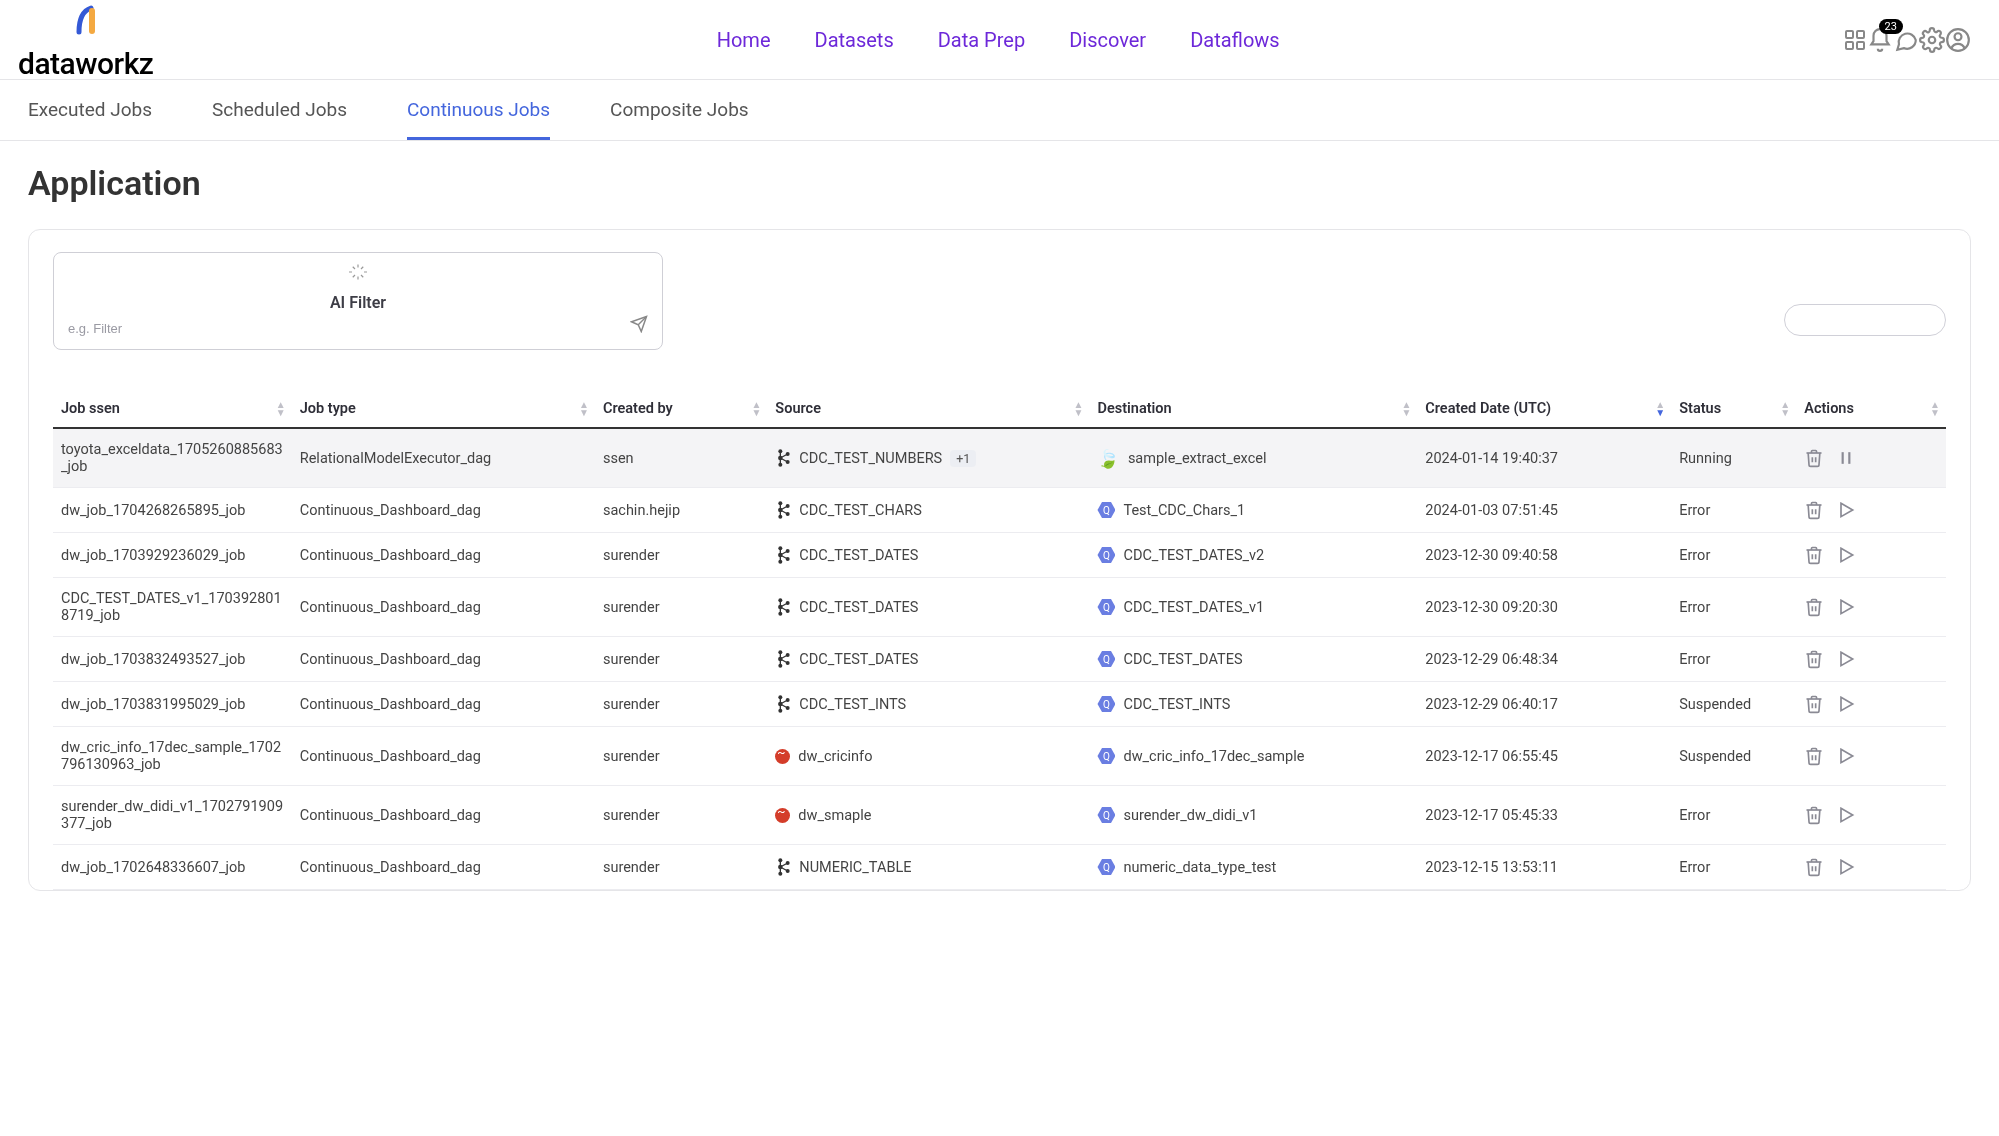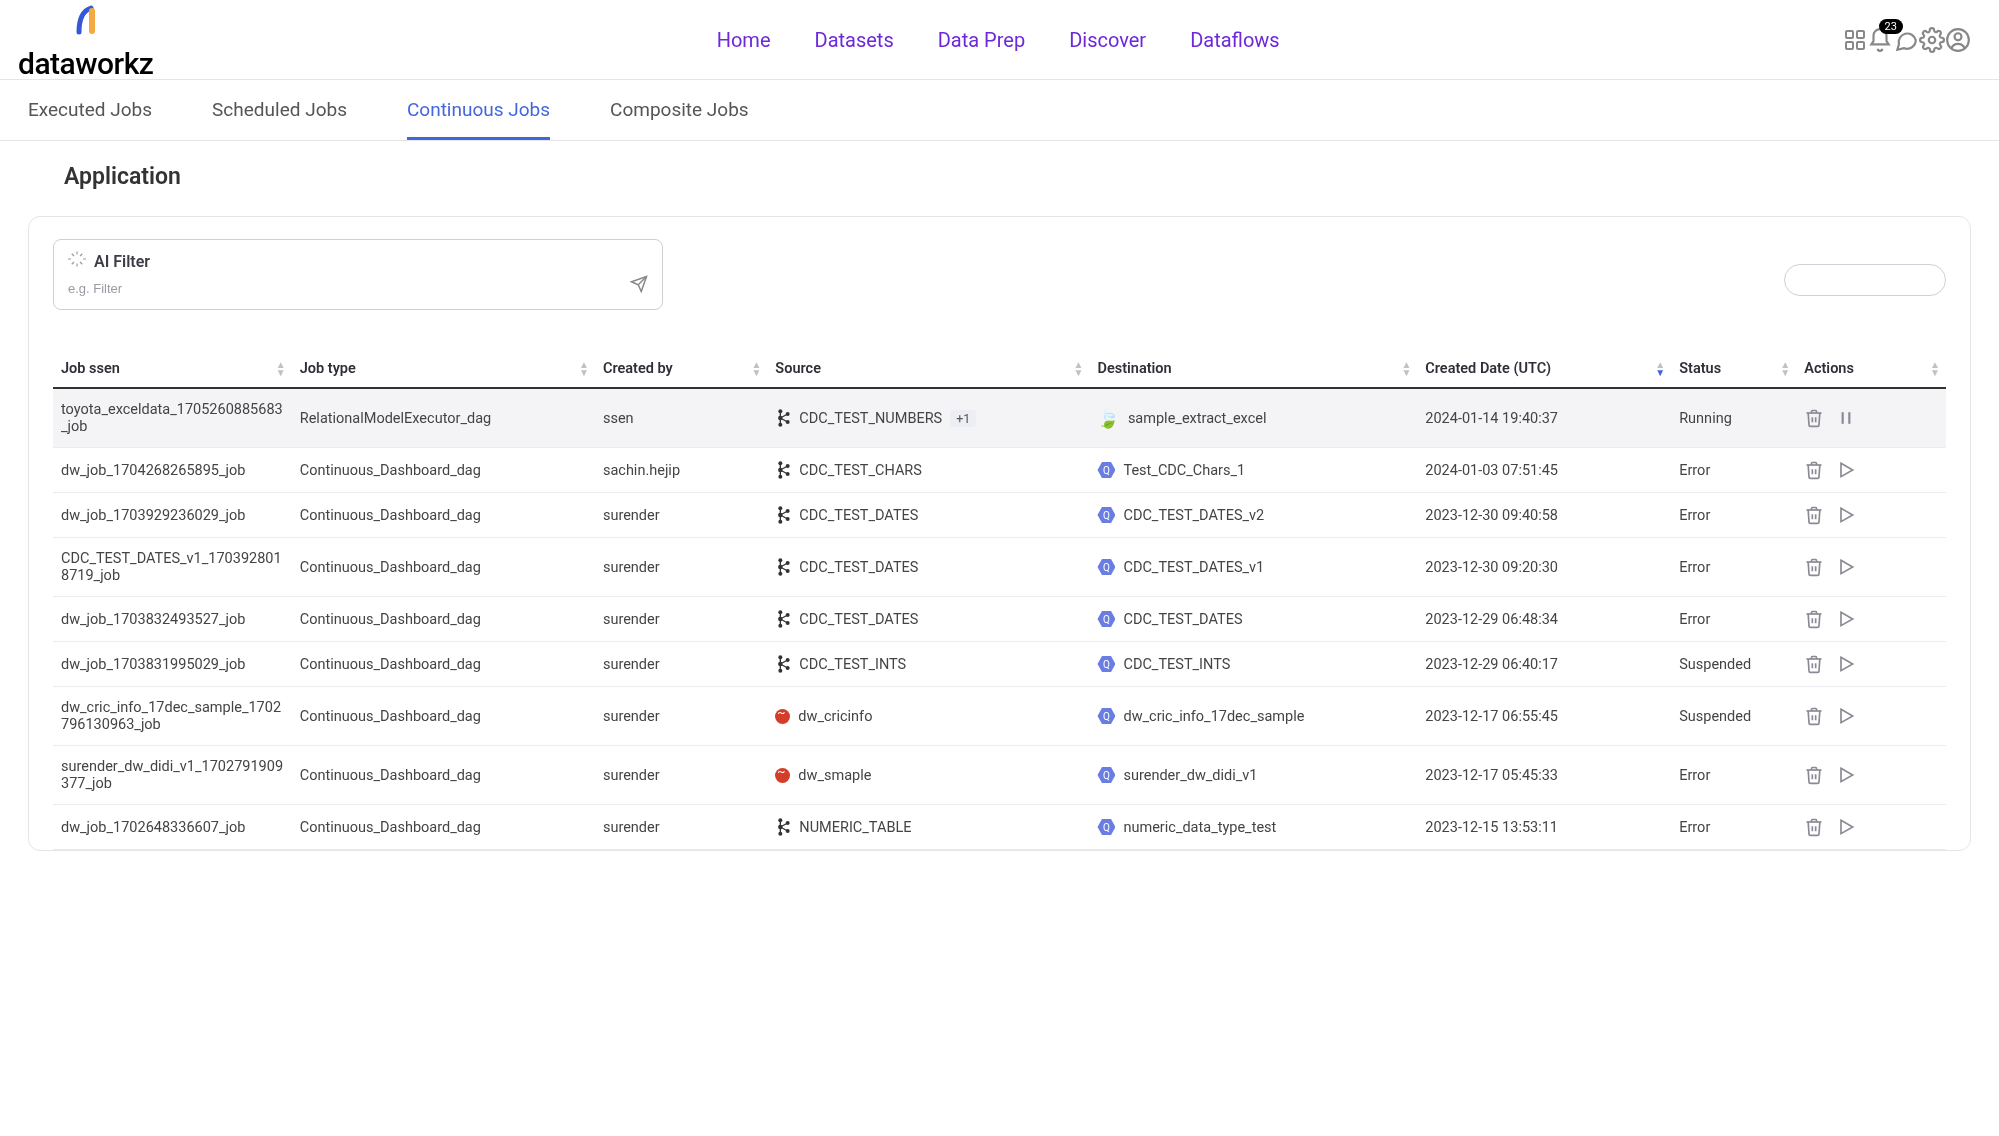--- a/index.html
+++ b/index.html
@@ -10,24 +10,24 @@
   .logo svg { margin-right: -4px; }
   .topbar-center { display: flex; gap: 44px; }
   .nav-link { color: #6d28d9; font-size: 20px; cursor: pointer; }
   .topbar-right { display: flex; align-items: center; color: #777; }
   .topbar-right .icon-wrap { position: relative; cursor: pointer; display:flex; align-items:center; justify-content:center; }
   .badge { position: absolute; top: -8px; right: -10px; background: #000; color: #fff; border-radius: 10px; font-size: 11px; padding: 1px 6px; }
   .sub-tabs { display: flex; gap: 60px; padding: 0 28px; border-bottom: 1px solid #e5e5e8; }
   .sub-tab { padding: 18px 0 16px 0; font-size: 19px; color: #555; cursor: pointer; border-bottom: 3px solid transparent; }
   .sub-tab.active { color: #4466dd; border-bottom-color: #4466dd; }
   .page-body { padding: 22px 28px; }
-  .page-title { font-size: 23px; font-weight: 600; margin-bottom: 26px; margin-left: 36px; }
+  .page-title { font-size: 34px; font-weight: 600; margin-bottom: 26px; }
   .content-card { border: 1px solid #e5e5e8; border-radius: 12px; padding: 22px 24px 0 24px; }
   .ai-filter { border: 1px solid #cfcfd6; border-radius: 8px; width: 610px; padding: 10px 14px 12px 14px; position: relative; }
-  .ai-filter-header { display: flex; align-items: center; gap: 8px; margin-bottom: 6px; }
+  .ai-filter-header { display: flex; align-items: center; gap: 8px; margin-bottom: 6px; flex-direction: column; }
   .ai-filter-header .sparkle { color: #888; }
   .ai-filter-title { font-size: 16px; font-weight: 600; color: #3d3d46; }
   .ai-filter-input { border: none; outline: none; width: 100%; font-size: 13px; color: #555; }
   .ai-filter-input::placeholder { color: #9a9aa3; }
   .ai-send { position: absolute; right: 14px; bottom: 12px; color: #888; cursor: pointer; }
   .search-pill { float: right; width: 162px; height: 32px; border: 1px solid #d0d0d8; border-radius: 20px; margin-top: -46px; }
   .table-wrap { margin-top: 40px; clear: both; }
   table { width: 100%; border-collapse: collapse; table-layout: fixed; }
   thead th { text-align: left; font-size: 14.5px; font-weight: 600; color: #2f2f38; padding: 10px 8px; border-bottom: 2px solid #333; position: relative; }
   thead th .sortmark { position: absolute; right: 6px; top: 50%; transform: translateY(-50%); color: #c0c0c8; font-size: 10px; line-height: 8px; }

